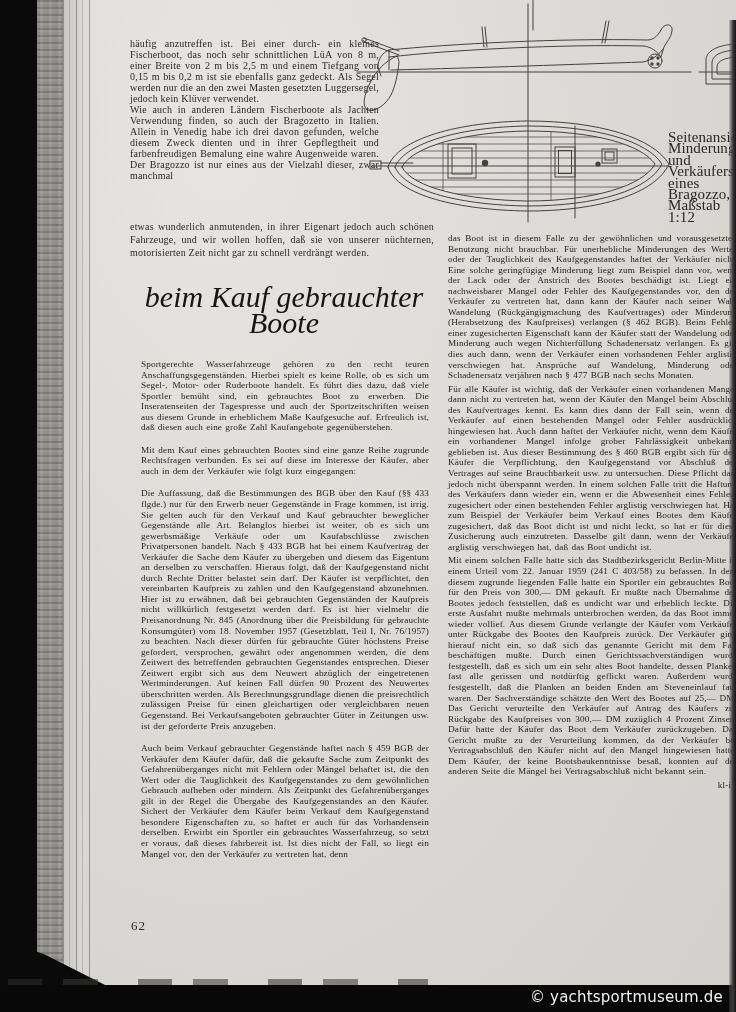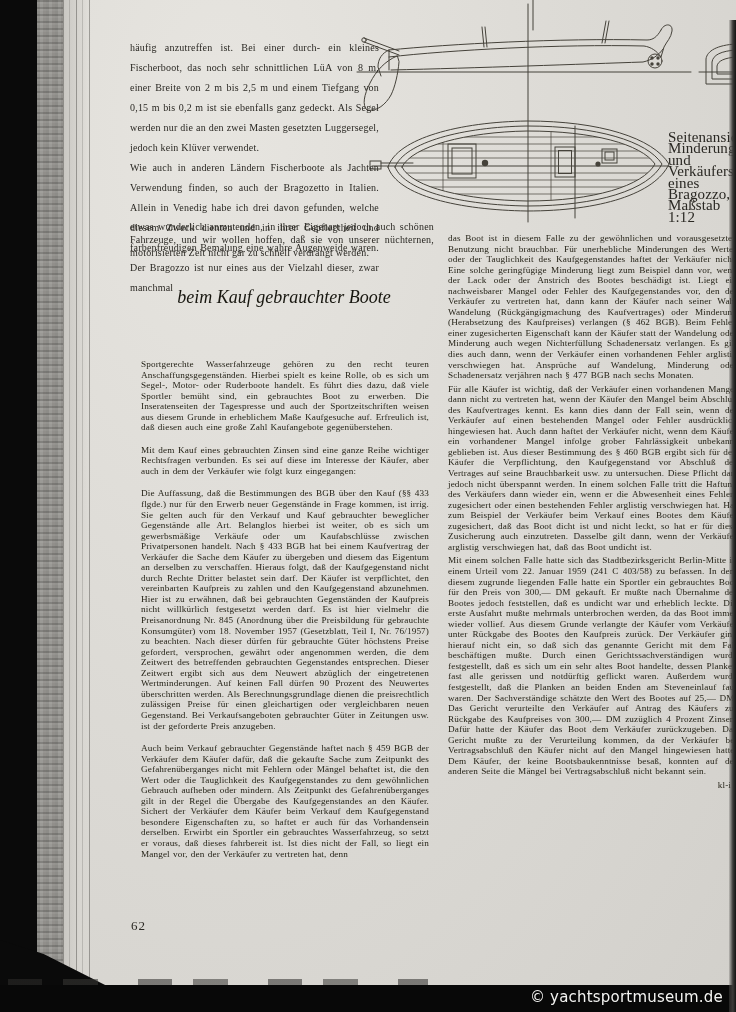--- a/index.html
+++ b/index.html
@@ -22,30 +22,30 @@
     clip-path:polygon(0 0, 38% 28%, 100% 100%, 0 100%);}
   .bottom-bar{position:absolute;left:0;top:985px;width:736px;height:27px;background:#080808;}
   .bottom-smudge{position:absolute;left:8px;top:979px;width:420px;height:7px;opacity:.55;
     background:repeating-linear-gradient(90deg,#2e2d2b 0 34px, transparent 34px 55px, #3a3936 55px 90px, transparent 90px 130px);}
   .edge-right{position:absolute;right:0;top:20px;width:7px;height:992px;
     background:linear-gradient(90deg, rgba(120,118,114,.25), #3c3b39 55%, #131312);}
   .watermark{position:absolute;right:13px;top:988px;color:#f3f3f1;
     font-family:"DejaVu Sans", sans-serif;font-weight:normal;font-size:15px;letter-spacing:.2px;}
   
   .intro-block{position:absolute;left:130px;top:38px;width:249px;
-    font-size:10px;line-height:20px;text-align:justify;letter-spacing:.2px;color:#2a2823;}
+    font-size:10px;line-height:11px;text-align:justify;letter-spacing:.2px;color:#2a2823;}
   .intro-block p{margin:0;}
   .intro-wide{position:absolute;left:130px;top:220px;width:304px;
     font-size:10px;line-height:13.15px;text-align:justify;letter-spacing:.2px;color:#2a2823;}
   .intro-wide p{margin:0;}
   .byline{text-align:right;letter-spacing:3.5px;padding-right:4px;}
   .article-title{position:absolute;left:126px;top:284px;width:316px;text-align:center;
     font-style:italic;color:#17160f;}
   .article-title .t1{font-size:22px;line-height:25px;}
-  .article-title .t2{font-size:18px;line-height:26px;}
+  .article-title .t2{font-size:30px;line-height:26px;}
   .col{font-size:9.2px;line-height:10.55px;text-align:justify;
     letter-spacing:.12px;word-spacing:.8px;color:#262419;}
   .col p{margin:0 0 3px 0;}
   .left-col{position:absolute;left:129px;top:347px;width:312px;}
   .left-col p{margin:12px;}
   .right-col{position:absolute;left:448px;top:233px;width:289px;}
   .sig-right{text-align:right;padding-right:6px;}
   .page-number{position:absolute;left:131px;top:918px;font-size:13px;letter-spacing:1px;color:#2a2823;}
   
   .diagram{position:absolute;left:355px;top:0;width:381px;height:230px;}
@@ -156,21 +156,21 @@
 <div class="intro-wide">
   <p>etwas wunderlich anmutenden, in ihrer Eigenart jedoch auch schönen Fahrzeuge, und wir wollen hoffen, daß sie von unserer nüchternen, motorisierten Zeit nicht gar zu schnell verdrängt werden.</p>
 </div>
 
 <div class="article-title">
   <div class="t2">beim Kauf gebrauchter Boote</div>
 </div>
 
 <div class="col left-col">
   <p>Sportgerechte Wasserfahrzeuge gehören zu den recht teuren Anschaffungsgegenständen. Hierbei spielt es keine Rolle, ob es sich um Segel-, Motor- oder Ruderboote handelt. Es führt dies dazu, daß viele Sportler bemüht sind, ein gebrauchtes Boot zu erwerben. Die Inseratenseiten der Tagespresse und auch der Sportzeitschriften weisen aus diesem Grunde in erheblichem Maße Kaufgesuche auf. Erfreulich ist, daß diesen auch eine große Zahl Kaufangebote gegenüberstehen.</p>
-  <p>Mit dem Kauf eines gebrauchten Zinsen sind eine ganze Reihe wichtiger Rechtsfragen verbunden. Es sei auf diese im Interesse der Käufer, aber auch in dem der Verkäufer wie folgt kurz eingegangen:</p>
+  <p>Mit dem Kauf eines gebrauchten Bootes sind eine ganze Reihe zugrunde Rechtsfragen verbunden. Es sei auf diese im Interesse der Käufer, aber auch in dem der Verkäufer wie folgt kurz eingegangen:</p>
   <p>Die Auffassung, daß die Bestimmungen des BGB über den Kauf (§§ 433 flgde.) nur für den Erwerb neuer Gegenstände in Frage kommen, ist irrig. Sie gelten auch für den Verkauf und Kauf gebrauchter beweglicher Gegenstände alle Art. Belanglos hierbei ist weiter, ob es sich um gewerbsmäßige Verkäufe oder um Kaufabschlüsse zwischen Privatpersonen handelt. Nach § 433 BGB hat bei einem Kaufvertrag der Verkäufer die Sache dem Käufer zu übergeben und diesem das Eigentum an derselben zu verschaffen. Hieraus folgt, daß der Kaufgegenstand nicht durch Rechte Dritter belastet sein darf. Der Käufer ist verpflichtet, den vereinbarten Kaufpreis zu zahlen und den Kaufgegenstand abzunehmen. Hier ist zu erwähnen, daß bei gebrauchten Gegenständen der Kaufpreis nicht willkürlich festgesetzt werden darf. Es ist hier vielmehr die Preisanordnung Nr. 845 (Anordnung über die Preisbildung für gebrauchte Konsumgüter) vom 18. November 1957 (Gesetzblatt, Teil I, Nr. 76/1957) zu beachten. Nach dieser dürfen für gebrauchte Güter höchstens Preise gefordert, versprochen, gewährt oder angenommen werden, die dem Zeitwert des betreffenden gebrauchten Gegenstandes entsprechen. Dieser Zeitwert ergibt sich aus dem Neuwert abzüglich der eingetretenen Wertminderungen. Auf keinen Fall dürfen 90 Prozent des Neuwertes überschritten werden. Als Berechnungsgrundlage dienen die preisrechtlich zulässigen Preise für einen gleichartigen oder vergleichbaren neuen Gegenstand. Bei Verkaufsangeboten gebrauchter Güter in Zeitungen usw. ist der geforderte Preis anzugeben.</p>
   <p>Auch beim Verkauf gebrauchter Gegenstände haftet nach § 459 BGB der Verkäufer dem Käufer dafür, daß die gekaufte Sache zum Zeitpunkt des Gefahrenüberganges nicht mit Fehlern oder Mängel behaftet ist, die den Wert oder die Tauglichkeit des Kaufgegenstandes zu dem gewöhnlichen Gebrauch aufheben oder mindern. Als Zeitpunkt des Gefahrenüberganges gilt in der Regel die Übergabe des Kaufgegenstandes an den Käufer. Sichert der Verkäufer dem Käufer beim Verkauf dem Kaufgegenstand besondere Eigenschaften zu, so haftet er auch für das Vorhandensein derselben. Erwirbt ein Sportler ein gebrauchtes Wasserfahrzeug, so setzt er voraus, daß dieses fahrbereit ist. Ist dies nicht der Fall, so liegt ein Mangel vor, den der Verkäufer zu vertreten hat, denn</p>
 </div>
 <div class="col right-col">
   <p>das Boot ist in diesem Falle zu der gewöhnlichen und vorausgesetzten Benutzung nicht brauchbar. Für unerhebliche Minderungen des Wertes oder der Tauglichkeit des Kaufgegenstandes haftet der Verkäufer nicht. Eine solche geringfügige Minderung liegt zum Beispiel dann vor, wenn der Lack oder der Anstrich des Bootes beschädigt ist. Liegt ein nachweisbarer Mangel oder Fehler des Kaufgegenstandes vor, den der Verkäufer zu vertreten hat, dann kann der Käufer nach seiner Wahl Wandelung (Rückgängigmachung des Kaufvertrages) oder Minderung (Herabsetzung des Kaufpreises) verlangen (§ 462 BGB). Beim Fehlen einer zugesicherten Eigenschaft kann der Käufer statt der Wandelung oder Minderung auch wegen Nichterfüllung Schadenersatz verlangen. Es gilt dies auch dann, wenn der Verkäufer einen vorhandenen Fehler arglistig verschwiegen hat. Ansprüche auf Wandelung, Minderung oder Schadenersatz verjähren nach § 477 BGB nach sechs Monaten.</p>
   <p>Für alle Käufer ist wichtig, daß der Verkäufer einen vorhandenen Mangel dann nicht zu vertreten hat, wenn der Käufer den Mangel beim Abschluß des Kaufvertrages kennt. Es kann dies dann der Fall sein, wenn der Verkäufer auf einen bestehenden Mangel oder Fehler ausdrücklich hingewiesen hat. Auch dann haftet der Verkäufer nicht, wenn dem Käufer ein vorhandener Mangel infolge grober Fahrlässigkeit unbekannt geblieben ist. Aus dieser Bestimmung des § 460 BGB ergibt sich für den Käufer die Verpflichtung, den Kaufgegenstand vor Abschluß des Vertrages auf seine Brauchbarkeit usw. zu untersuchen. Diese Pflicht darf jedoch nicht überspannt werden. In einem solchen Falle tritt die Haftung des Verkäufers dann wieder ein, wenn er die Abwesenheit eines Fehlers zugesichert oder einen bestehenden Fehler arglistig verschwiegen hat. Hat zum Beispiel der Verkäufer beim Verkauf eines Bootes dem Käufer zugesichert, daß das Boot dicht ist und nicht leckt, so hat er für diese Zusicherung auch einzutreten. Dasselbe gilt dann, wenn der Verkäufer arglistig verschwiegen hat, daß das Boot undicht ist.</p>
   <p>Mit einem solchen Falle hatte sich das Stadtbezirksgericht Berlin-Mitte in einem Urteil vom 22. Januar 1959 (241 C 403/58) zu befassen. In dem diesem zugrunde liegenden Falle hatte ein Sportler ein gebrauchtes Boot für den Preis von 300,— DM gekauft. Er mußte nach Übernahme des Bootes jedoch feststellen, daß es undicht war und erheblich leckte. Die erste Ausfahrt mußte mehrmals unterbrochen werden, da das Boot immer wieder vollief. Aus diesem Grunde verlangte der Käufer vom Verkäufer unter Rückgabe des Bootes den Kaufpreis zurück. Der Verkäufer ging hierauf nicht ein, so daß sich das genannte Gericht mit dem Fall beschäftigen mußte. Durch einen Gerichtssachverständigen wurde festgestellt, daß es sich um ein sehr altes Boot handelte, dessen Planken fast alle gerissen und notdürftig geflickt waren. Außerdem wurde festgestellt, daß die Planken an beiden Enden am Steveneinlauf faul waren. Der Sachverständige schätzte den Wert des Bootes auf 25,— DM. Das Gericht verurteilte den Verkäufer auf Antrag des Käufers zur Rückgabe des Kaufpreises von 300,— DM zuzüglich 4 Prozent Zinsen. Dafür hatte der Käufer das Boot dem Verkäufer zurückzugeben. Das Gericht mußte zu der Verurteilung kommen, da der Verkäufer bei Vertragsabschluß den Käufer nicht auf den Mangel hingewiesen hatte. Dem Käufer, der keine Bootsbaukenntnisse besaß, konnten auf der anderen Seite die Mängel bei Vertragsabschluß nicht bekannt sein.</p>
   <div class="sig-right">kl-i</div>
 </div>
 

